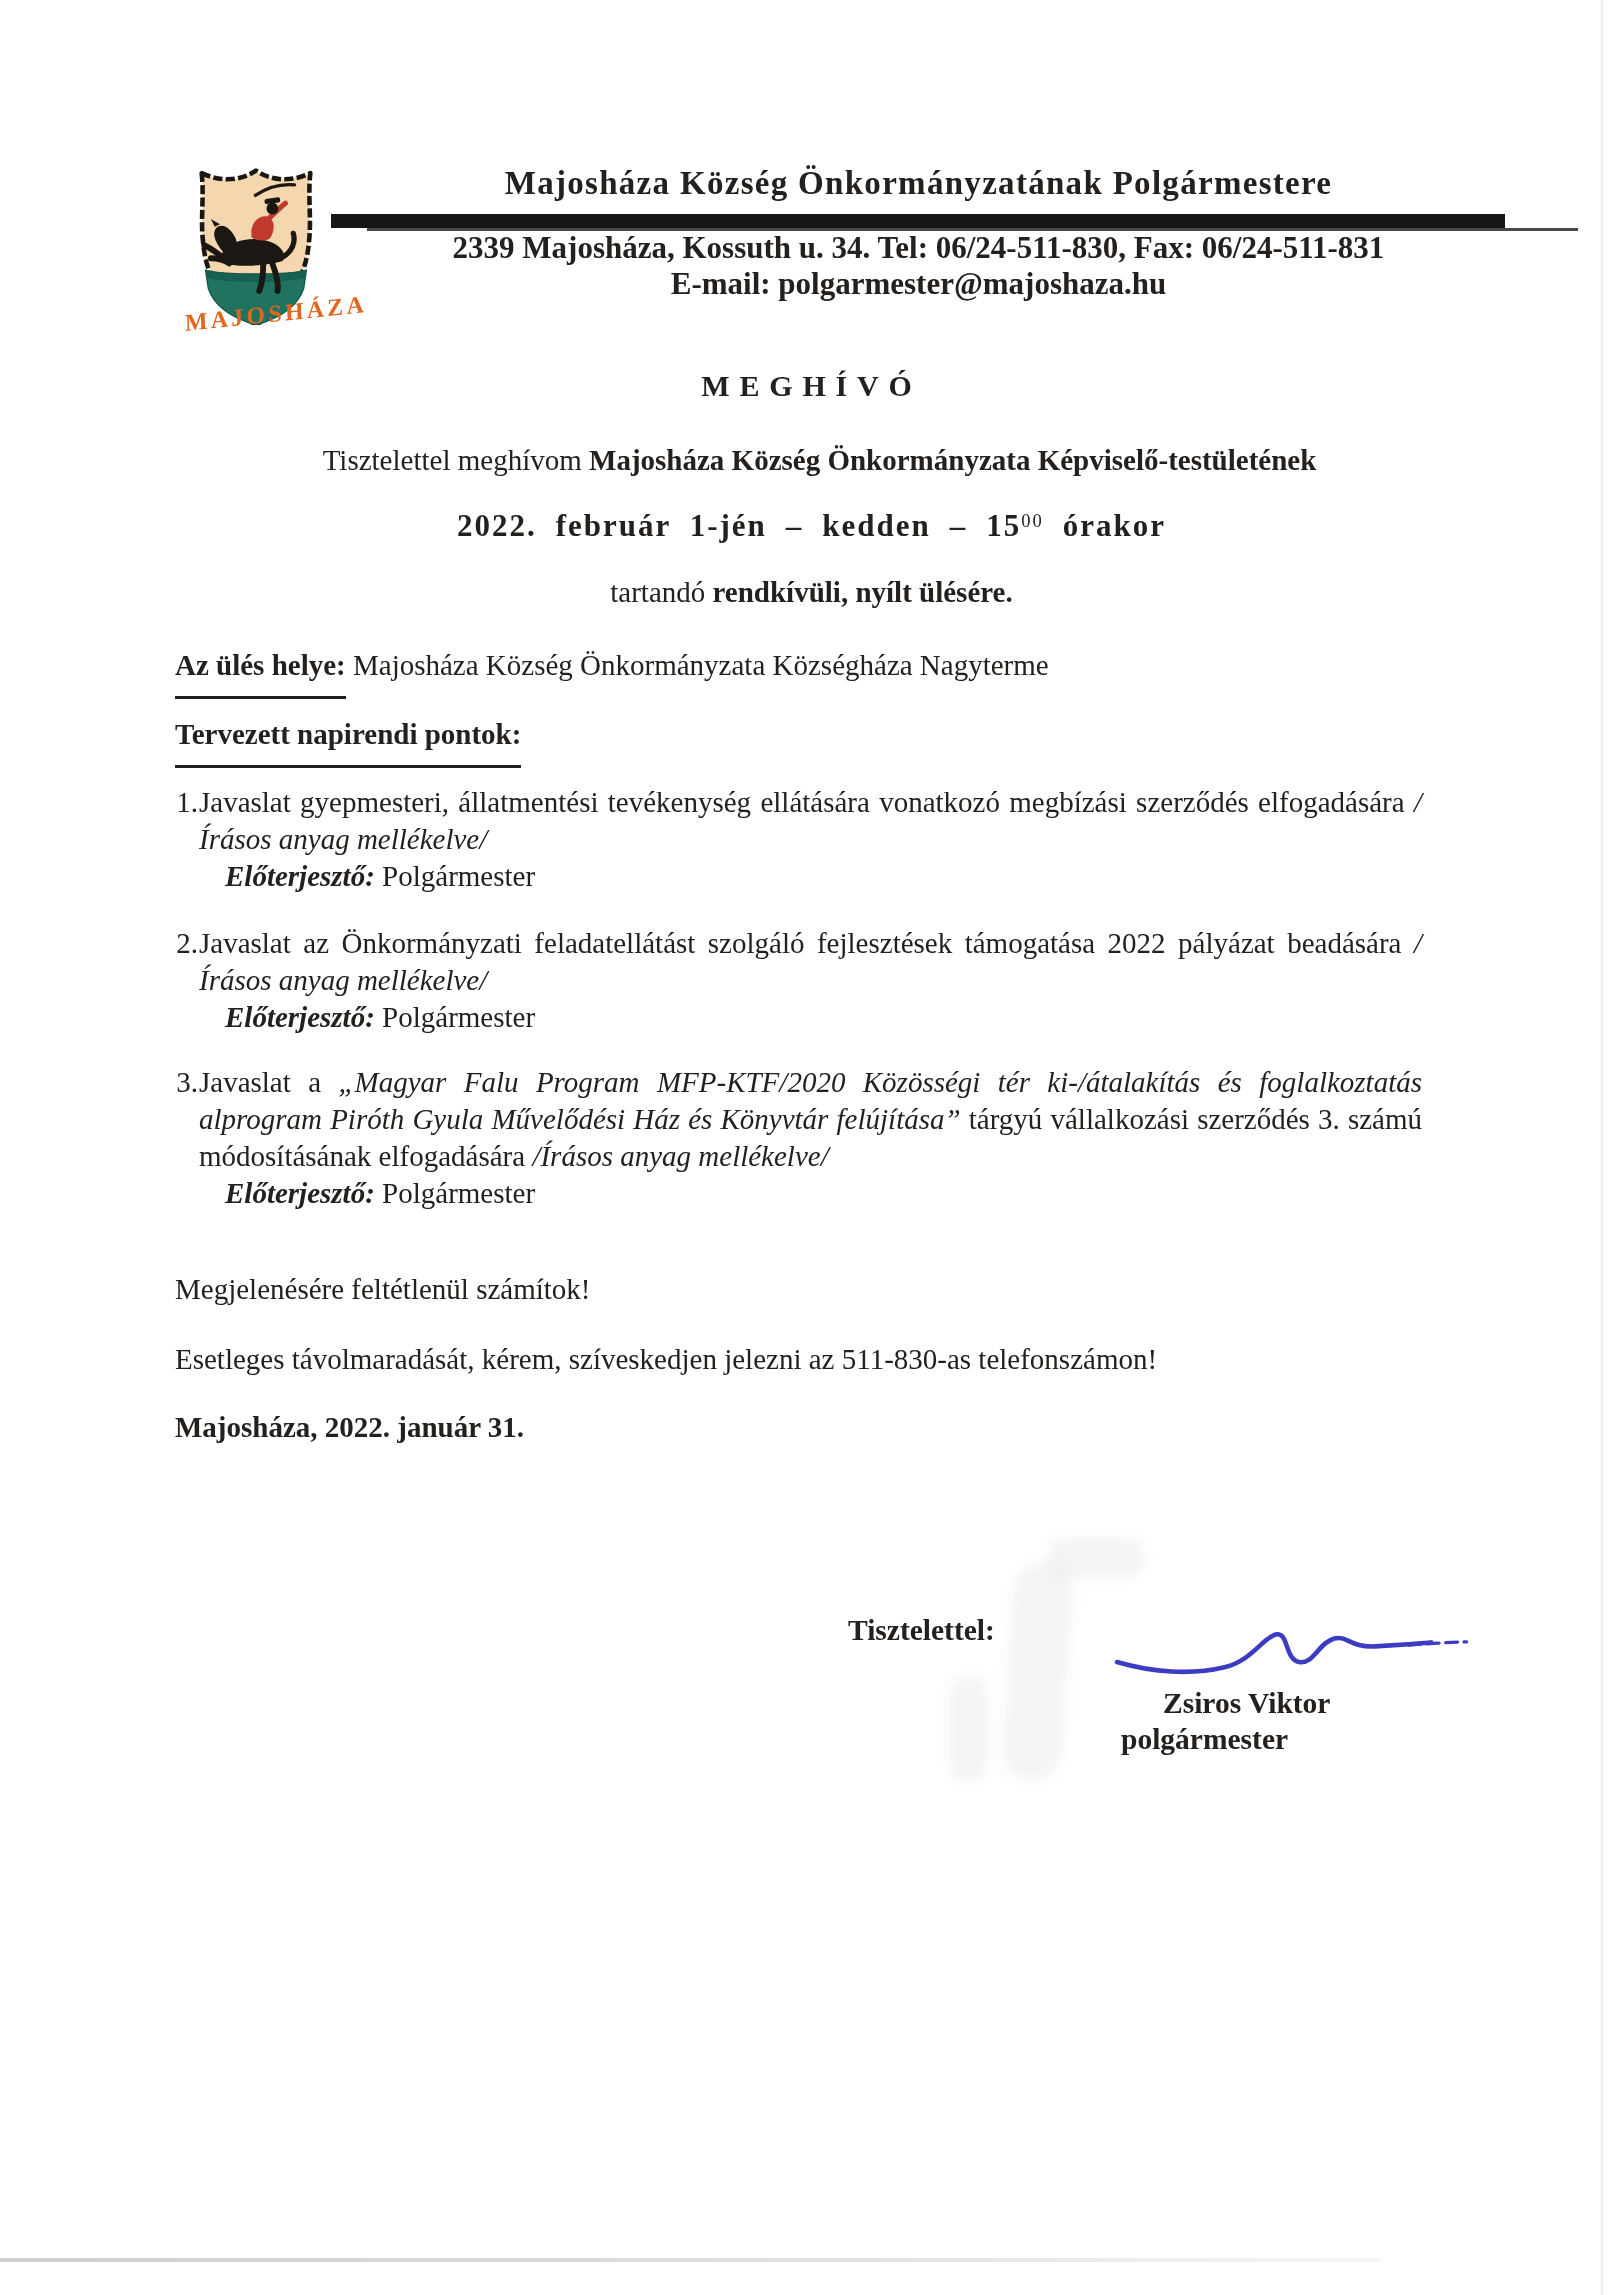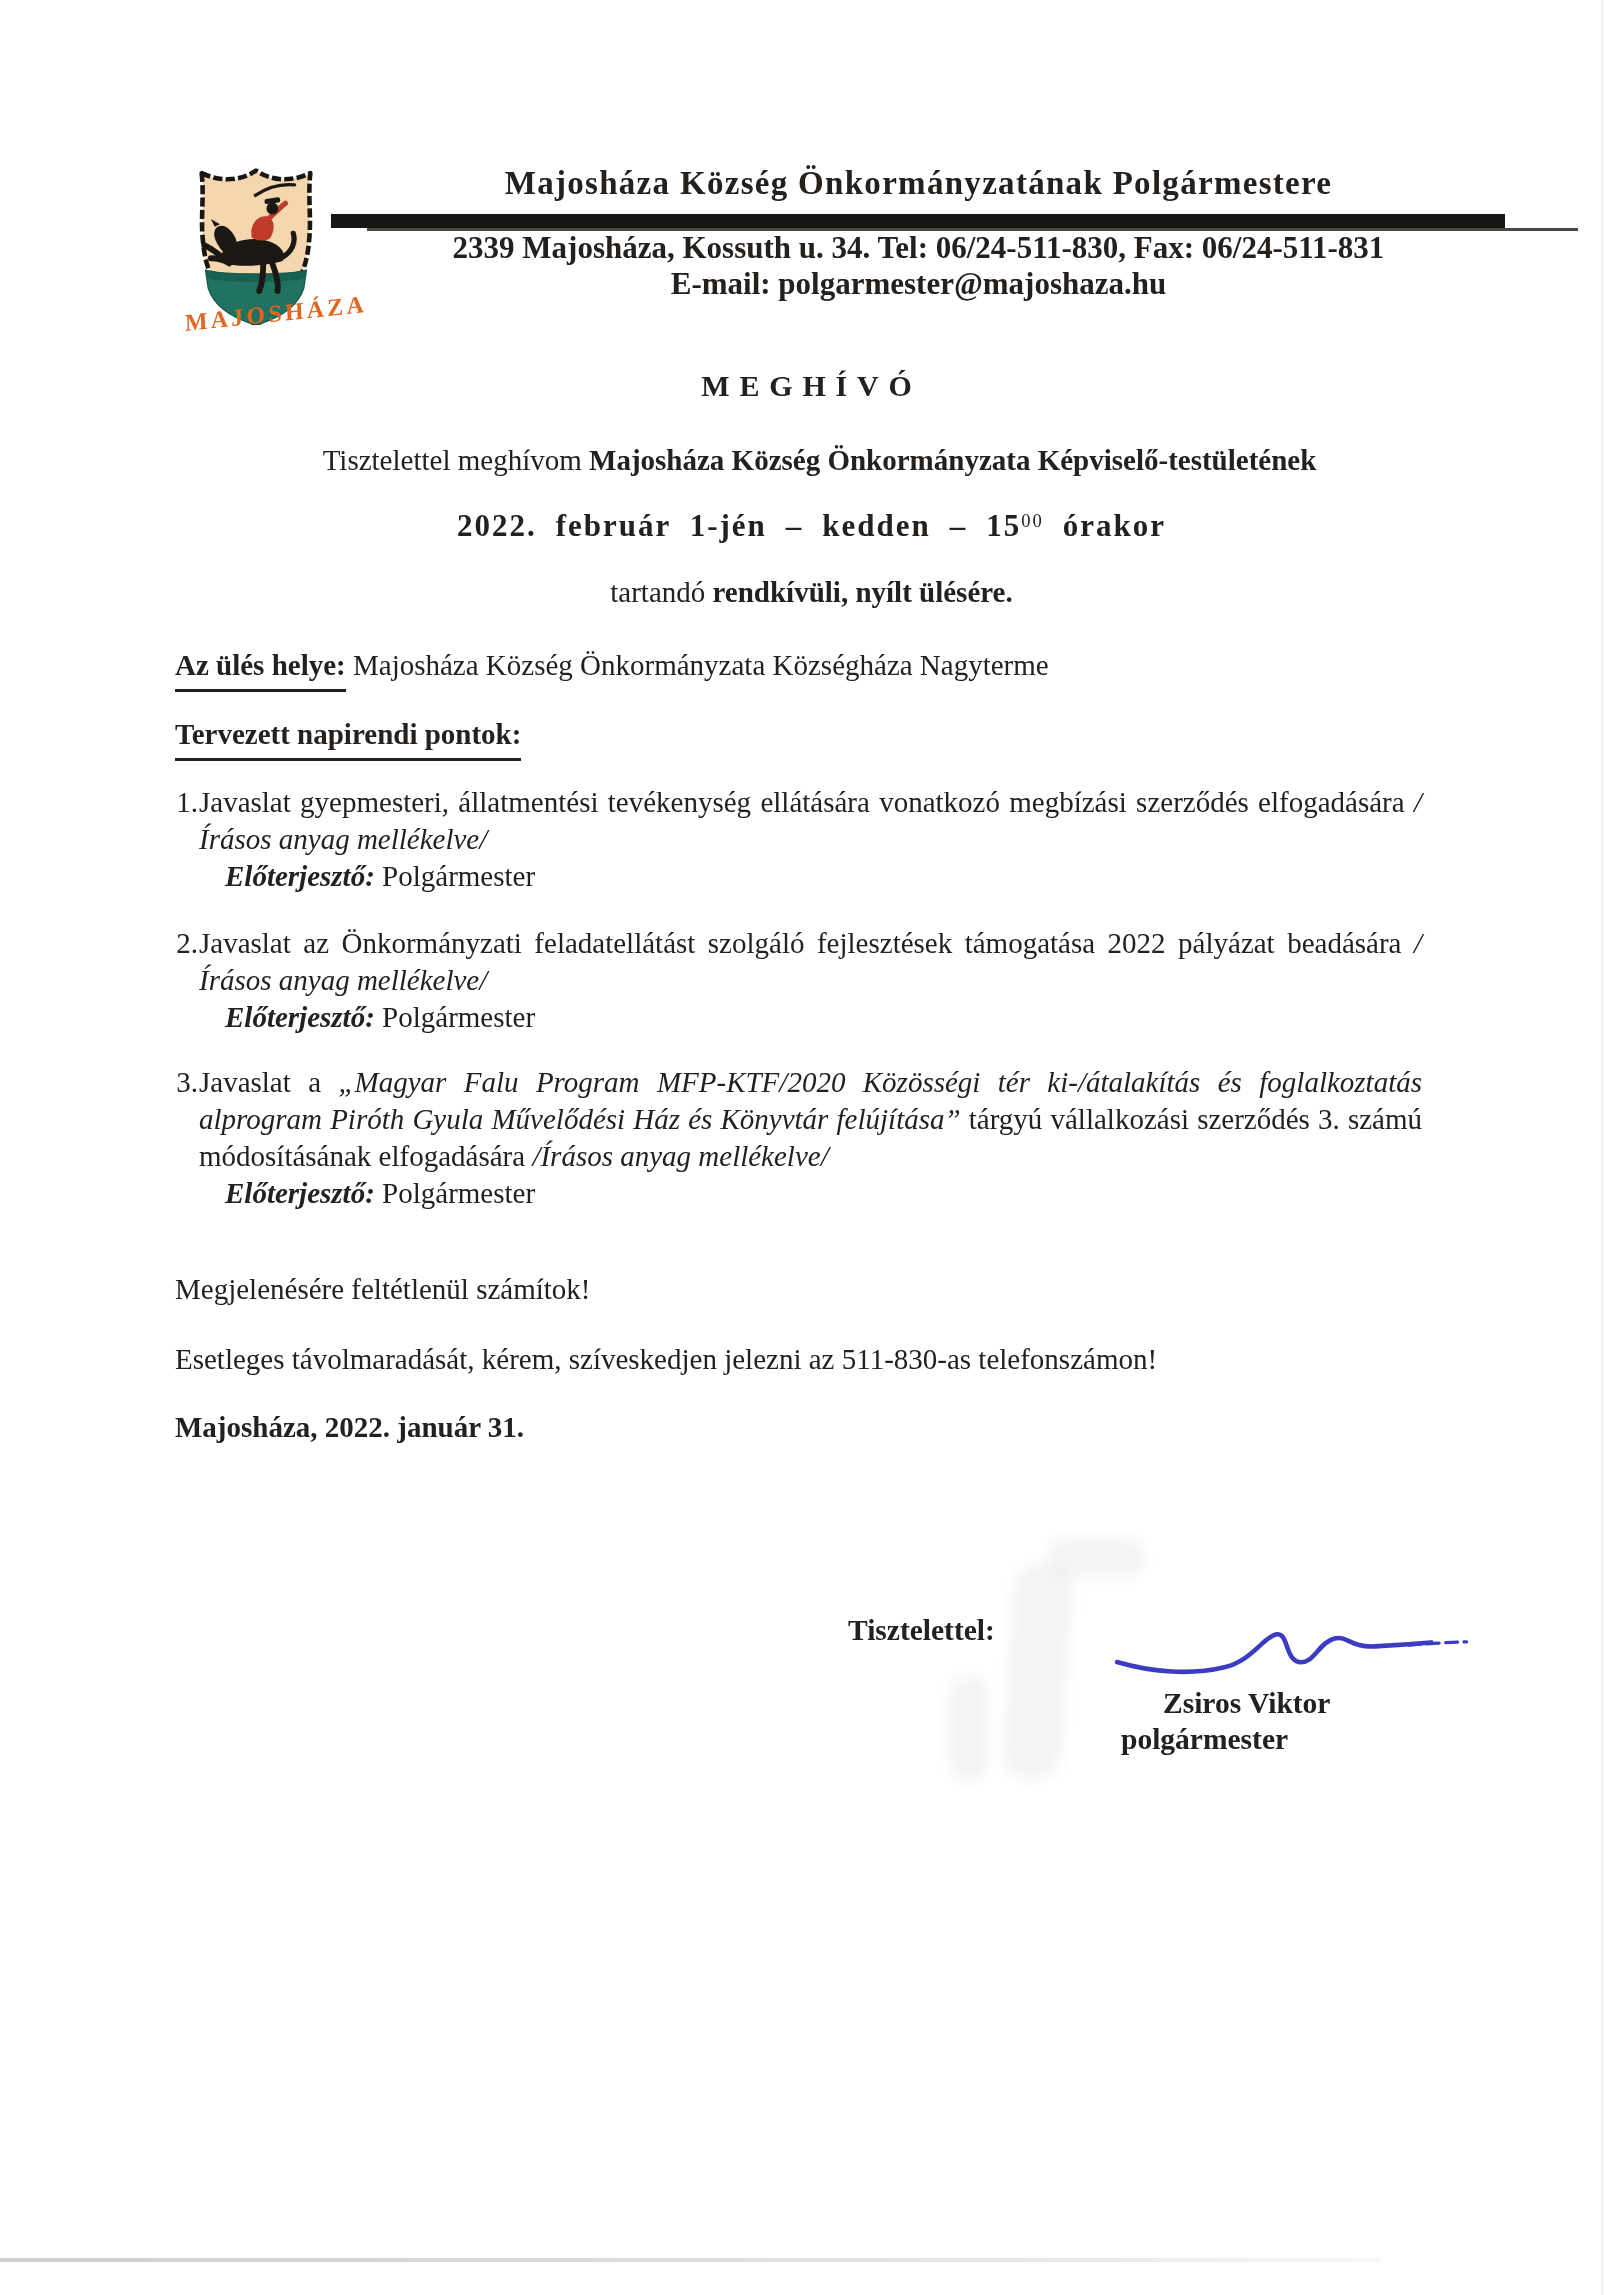--- a/index.html
+++ b/index.html
@@ -30,21 +30,21 @@
   
   .center{left:0;width:1623px;text-align:center;}
   .doc-title{top:369px;font-size:30px;font-weight:700;letter-spacing:9.8px;}
   .invite{top:444px;font-size:29px;padding-left:8px;}
   .datetime{top:508px;font-size:31px;font-weight:700;letter-spacing:2px;word-spacing:9.2px;}
   .session{top:576px;font-size:29px;}
   
   .p{left:175px;font-size:29px;line-height:1.25;}
   .location{top:647px;}
   .agenda-heading{top:716px;font-size:29px;font-weight:700;}
-  .u{border-bottom:3.3px solid #24201d;padding-bottom:8px;}
+  .u{border-bottom:3.3px solid #24201d;padding-bottom:15px;}
   .close1{top:1271px;}
   .close2{top:1341px;}
   .dateline{top:1409px;font-weight:700;}
   
   .item{left:175px;width:1276px;font-size:29px;line-height:37px;}
   .item .num{position:absolute;left:1.3px;top:0;}
   .item .itxt{margin-left:24px;width:1223px;text-align:justify;}
   .item .ipres{margin-left:50px;}
   .i1{top:784px;}
   .i2{top:925px;}

